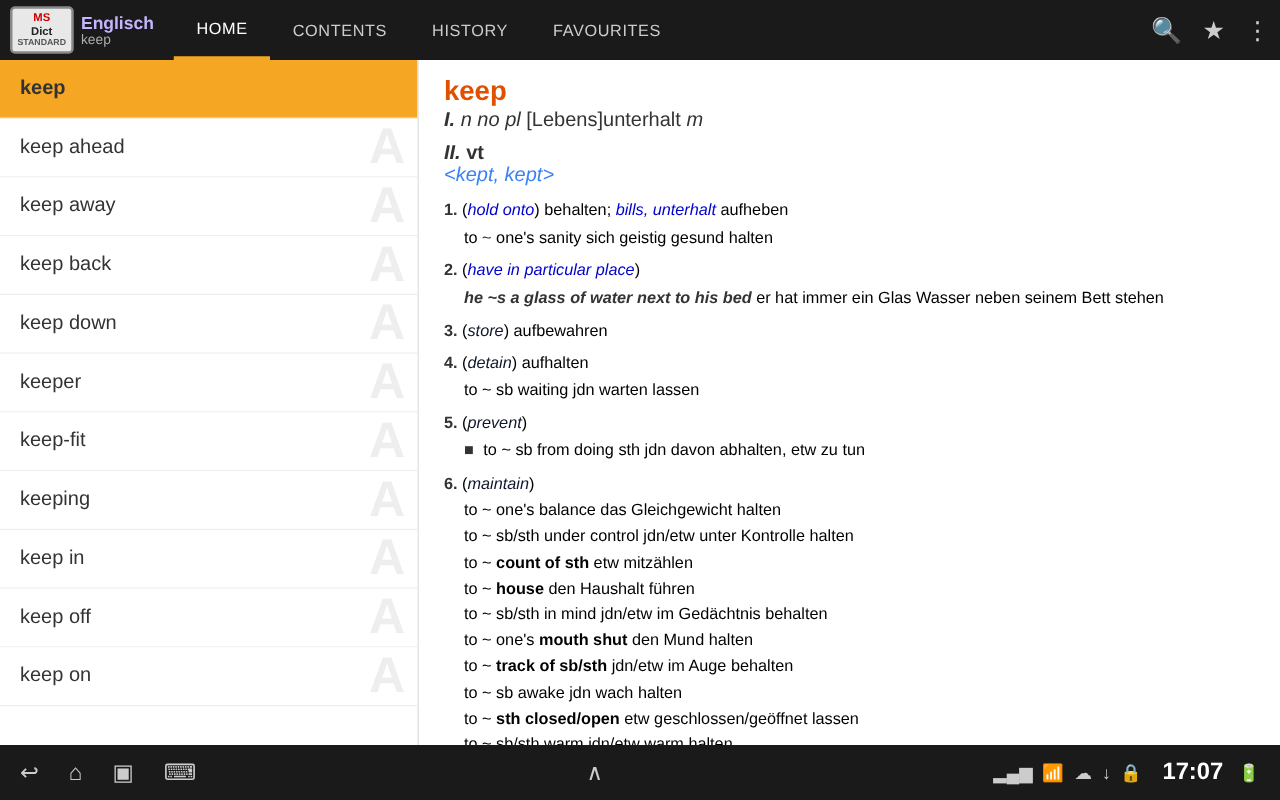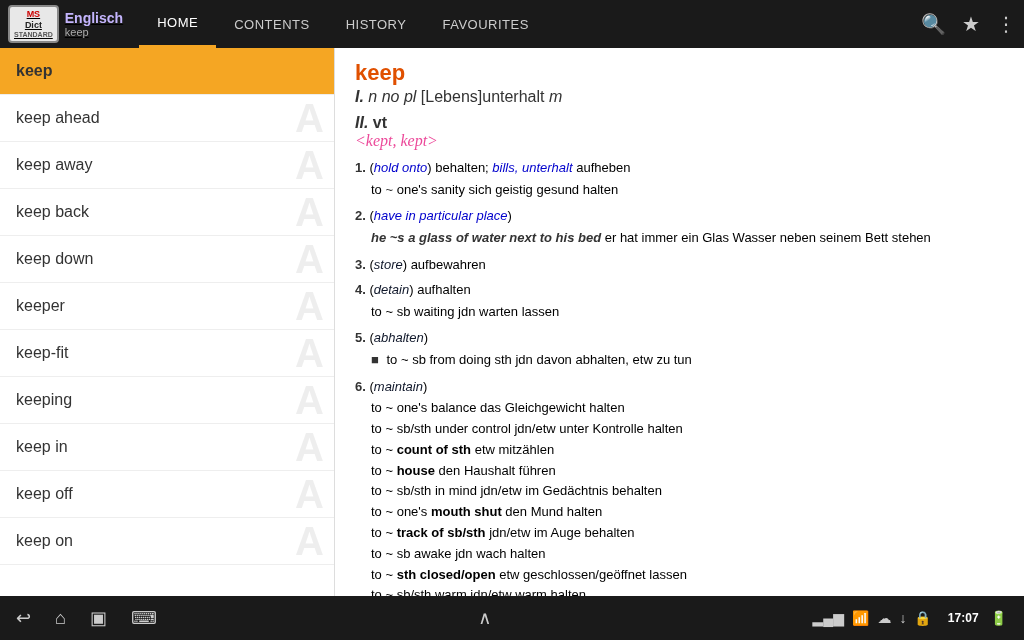--- a/index.html
+++ b/index.html
@@ -3,21 +3,21 @@
   <meta charset="utf-8">
   <style>
     * { margin: 0; padding: 0; box-sizing: border-box; }
     body { font-family: Arial, sans-serif; background: #f0f0f0; width: 1024px; height: 640px; overflow: hidden; display: flex; flex-direction: column; }
 
     
     .top-bar {
       display: flex; align-items: center; background: #1a1a1a; height: 48px; padding: 0 8px;
     }
     .app-logo {
-      display: flex; align-items: center; margin-right: 16px; text-decoration: underline;
+      display: flex; align-items: center; margin-right: 16px;
     }
     .logo-badge {
       background: #e8e8e8; border: 2px solid #888; border-radius: 4px; padding: 2px 4px;
       font-size: 10px; font-weight: bold; color: #333; line-height: 1.2; text-align: center;
     }
     .logo-badge .ms { color: #cc0000; font-size: 9px; }
     .logo-badge .dict { color: #222; font-size: 9px; font-weight: bold; }
     .logo-badge .standard { color: #555; font-size: 7px; }
     .app-title { margin-left: 6px; }
     .app-title-main { color: #c4b5fd; font-size: 14px; font-weight: bold; }
@@ -54,42 +54,42 @@
     
     .dict-content {
       flex: 1; background: #fff; overflow-y: auto; padding: 12px 20px;
     }
     .entry-word {
       font-size: 22px; font-weight: bold; color: #e05000; margin-bottom: 2px;
     }
     .entry-phonetic { font-size: 14px; color: #333; margin-bottom: 8px; }
     .entry-section { margin-bottom: 8px; }
     .pos-label { font-weight: bold; font-style: italic; color: #333; }
-    .conj-link { color: #ec4899; font-style: italic; font-family: Liberation Serif, serif; }
+    .conj-link { color: #3b82f6; font-style: italic; }
     .definition-block { margin-bottom: 6px; font-size: 13px; line-height: 1.5; }
     .def-number { font-weight: bold; color: #333; }
     .def-context { color: #0f172a; font-style: italic; }
     .def-english { color: #0000cc; font-style: italic; }
     .def-german { color: #333; }
     .def-example { font-style: italic; font-weight: bold; color: #333; }
     .def-sub { margin-left: 16px; margin-top: 2px; font-size: 13px; line-height: 1.6; }
     .bullet { color: #333; margin-right: 4px; }
     .tilde { color: #333; }
 
     
     .bottom-bar {
       background: #1a1a1a; height: 44px; display: flex; align-items: center;
       justify-content: space-between; padding: 0 16px;
     }
     .bottom-nav { display: flex; gap: 24px; align-items: center; }
     .bottom-icon { color: #ccc; font-size: 18px; cursor: pointer; }
     .bottom-center { display: flex; align-items: center; }
     .bottom-right { display: flex; align-items: center; gap: 8px; }
     .status-icon { color: #ccc; font-size: 14px; }
-    .time-display { color: #fff; font-size: 12px; font-weight: bold; margin-left: 8px; }
+    .time-display { color: #fff; font-size: 19px; font-weight: bold; margin-left: 8px; }
     .battery-icon { color: #6dc; font-size: 14px; margin-left: 4px; }
   </style>
 </head>
 <body>
 
 <div class="top-bar">
   <div class="app-logo">
     <div class="logo-badge">
       <div class="ms">MS</div>
       <div class="dict">Dict</div>
@@ -201,21 +201,21 @@
     <div class="definition-block">
       <span class="def-number">4.</span>
       (<span class="def-context">detain</span>) aufhalten
       <div class="def-sub">
         to ~ sb waiting jdn warten lassen
       </div>
     </div>
 
     <div class="definition-block">
       <span class="def-number">5.</span>
-      (<span class="def-context">abhalten</span>)
+      (<span class="def-context">prevent</span>)
       <div class="def-sub">
         <span class="bullet">■</span> to ~ sb from doing sth jdn davon abhalten, etw zu tun
       </div>
     </div>
 
     <div class="definition-block">
       <span class="def-number">6.</span>
       (<span class="def-context">maintain</span>)
       <div class="def-sub">
         to ~ one's balance das Gleichgewicht halten<br>

